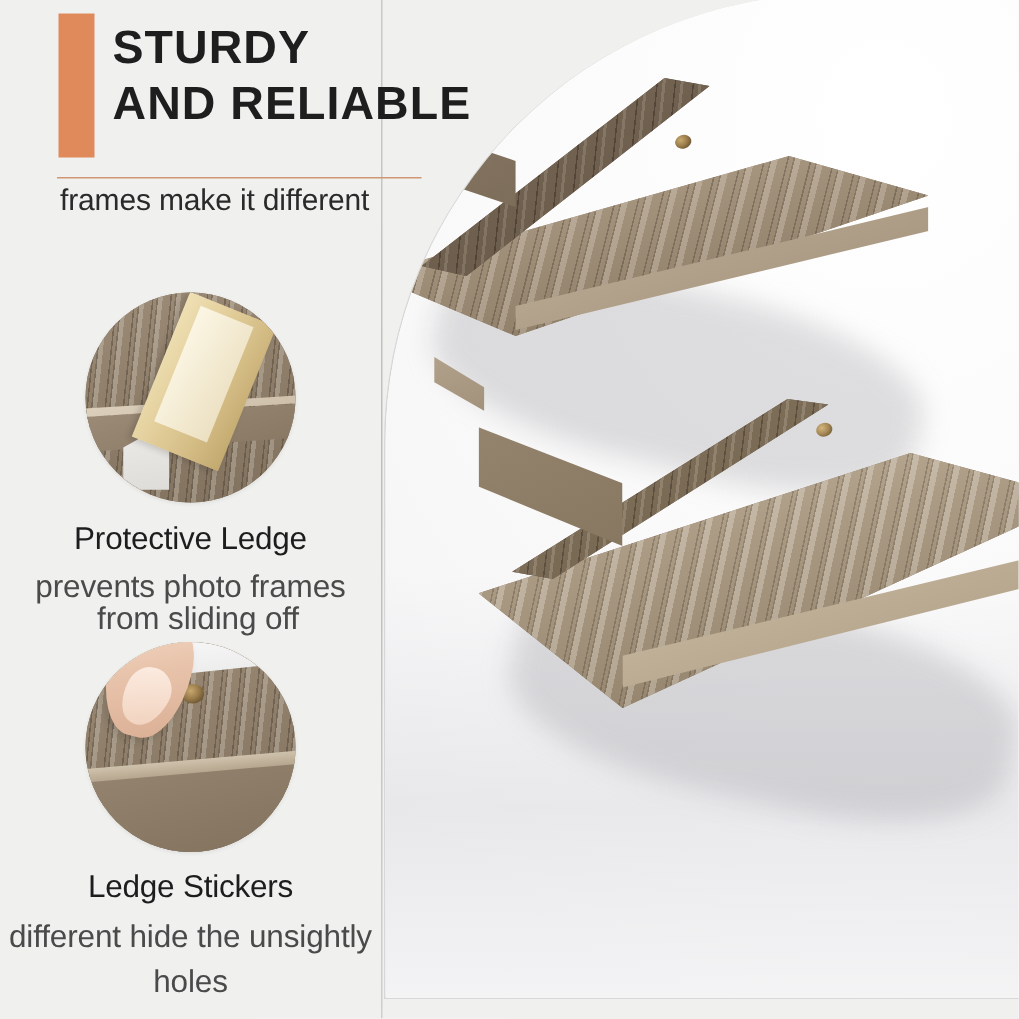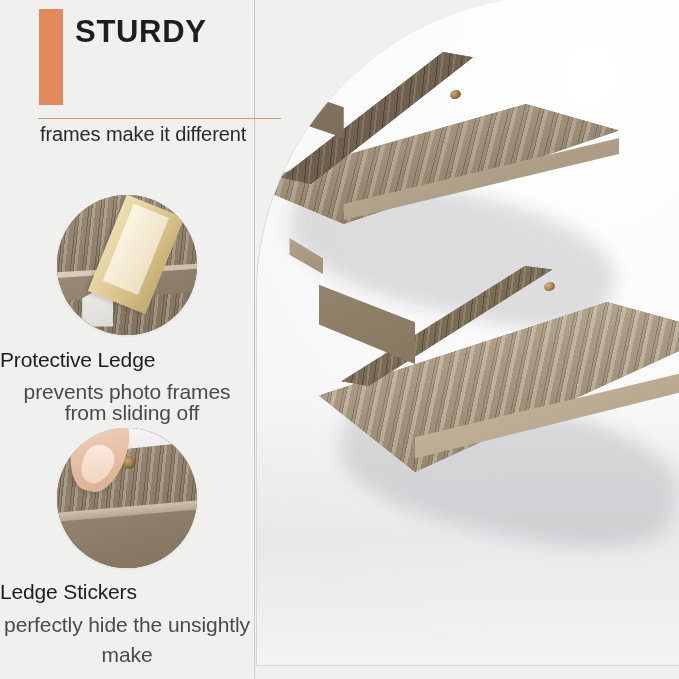--- a/index.html
+++ b/index.html
@@ -298,21 +298,21 @@
   .f2-nail {
     position: absolute; left: 26%; top: 44%;
     width: 30px; height: 40px;
     border-radius: 50% 50% 46% 46% / 40% 40% 60% 60%;
     background: linear-gradient(150deg, #fdeee4 0%, #f0d0bb 100%);
     transform: rotate(14deg);
   }
 
   .feature-title {
     position: absolute; left: 0; width: 254px;
-    text-align: left;
+    text-align: center;
     font-size: 21px;
     font-weight: 400;
     color: #1d1d1d;
     letter-spacing: -0.15px;
   }
   .feature-sub {
     position: absolute; left: 0; width: 254px;
     text-align: center;
     font-size: 21px;
     font-weight: 400;
@@ -349,20 +349,21 @@
       <div class="s2-hole"></div>
     </div>
   </div>
 
   <div class="col-divider"></div>
 
   <div class="header">
     <div class="accent-bar"></div>
     <div class="title-block">
       <div class="title-line">STURDY</div>
+      <div class="title-line">AND RELIABLE</div>
     </div>
     <div class="title-rule"></div>
     <div class="subtitle">frames make it different</div>
   </div>
 
   <div class="feature" style="left:0px; top:195px;">
     <div class="feature-circle" style="top:0px;">
       <div class="circle-wood"></div>
       <div class="f1-ledge"></div>
       <div class="f1-ledge-top"></div>
@@ -382,16 +383,16 @@
       <div class="f2-wall"></div>
       <div class="f2-shelfline"></div>
       <div class="f2-lowerwood"></div>
       <div class="f2-hole"></div>
       <div class="f2-sticker"></div>
       <div class="f2-finger">
         <div class="f2-nail"></div>
       </div>
     </div>
     <div class="feature-title" style="top:152px;">Ledge Stickers</div>
-    <div class="feature-sub" style="top:182px;">perfectly hide the unsightly make</div>
+    <div class="feature-sub" style="top:182px;">different hide the unsightly holes</div>
   </div>
 
 </div>
 
 </body></html>

